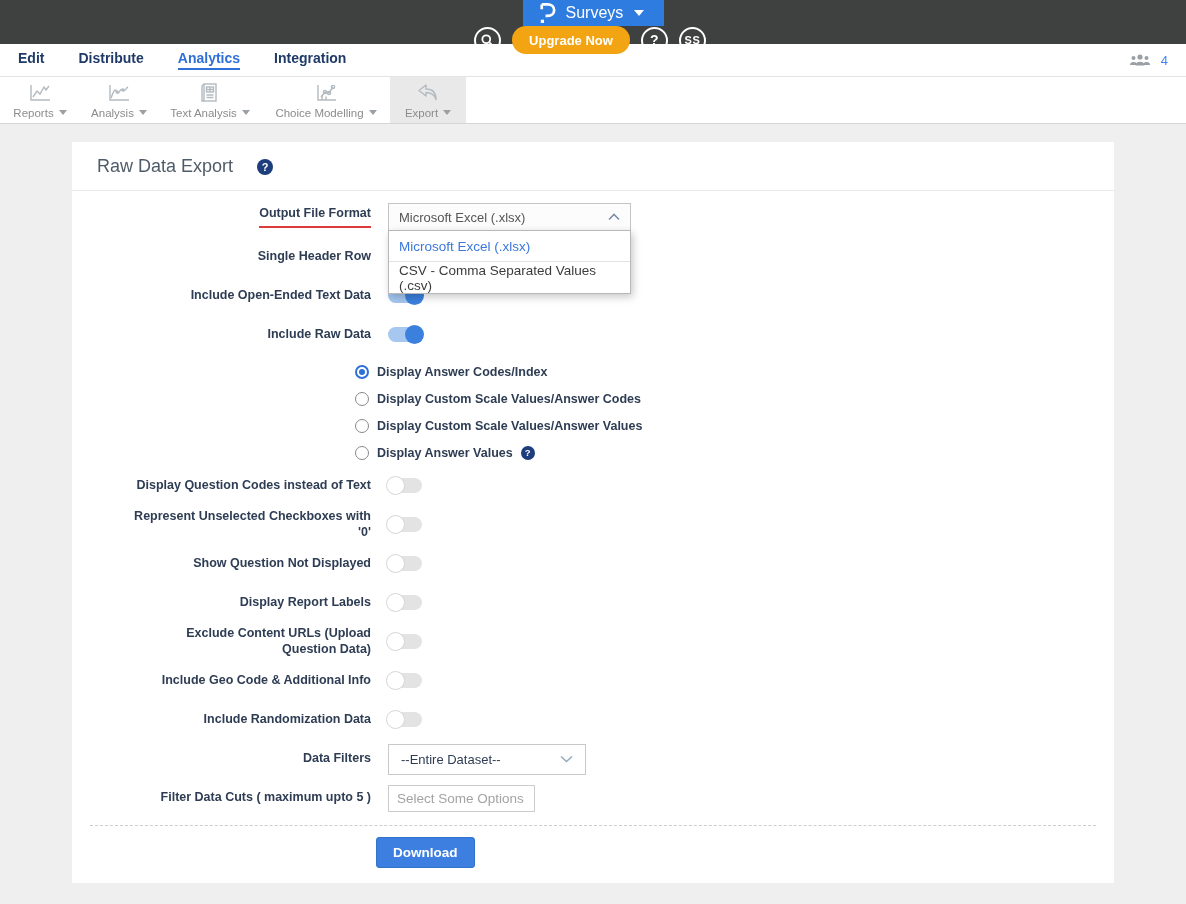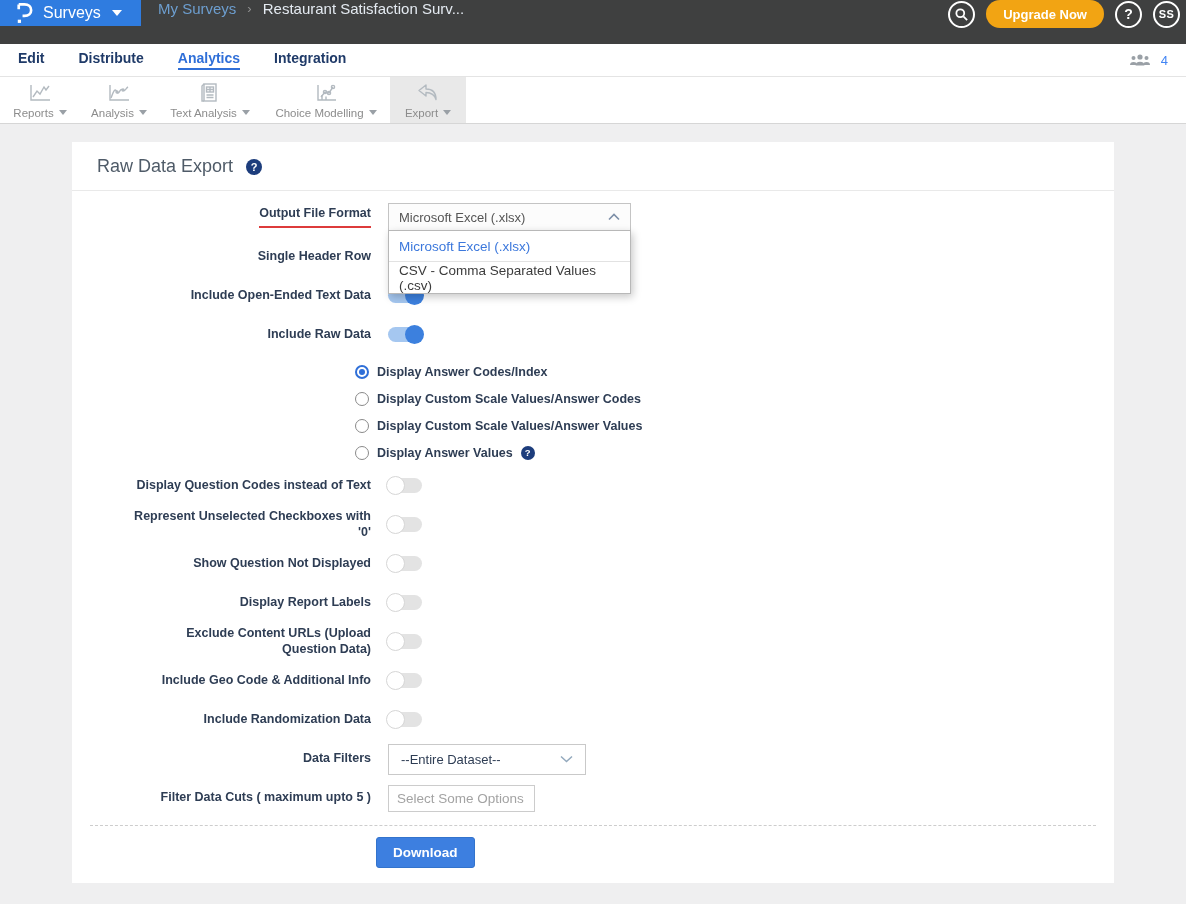--- a/index.html
+++ b/index.html
@@ -1,21 +1,21 @@
 <!DOCTYPE html>
 <html><head>
 <meta charset="utf-8">
 <style>
   * { margin:0; padding:0; box-sizing:border-box; }
   html,body { width:1186px; height:904px; }
   body { font-family:"Liberation Sans", sans-serif; background:#efeff0; overflow:hidden; }
   .page { width:1186px; height:904px; overflow:hidden; }
 
   
-  .topbar { height:44px; background:#3f4040; display:flex; align-items:flex-start; }
+  .topbar { height:44px; background:#3f4040; display:flex; align-items:center;flex-direction:column; }
   .logo-block { width:141px; background:#2f7ce0; display:flex; align-items:center; padding-left:13px; gap:9px; flex:none; }
   .product-label { color:#fff; font-size:16px; }
   .caret-down-w { width:0; height:0; border-left:5px solid transparent; border-right:5px solid transparent; border-top:6px solid #fff; margin-left:2px; }
   .breadcrumb { display:flex; align-items:center; gap:11px; padding-left:17px; flex:1; min-width:0; }
   .bc-parent { color:#6d9ecf; font-size:15px; cursor:pointer; }
   .bc-sep { color:#919191; font-size:13px; }
   .bc-current { color:#e4eaf1; font-size:15px; white-space:nowrap; }
   .topbar-right { display:flex; align-items:center; gap:11px; padding-right:6px; }
   .ring { width:27px; height:27px; border:2px solid #fff; border-radius:50%; display:flex; align-items:center; justify-content:center; color:#fff; cursor:pointer; flex:none; }
   .ring.q { font-size:14px; font-weight:bold; }
@@ -36,21 +36,21 @@
   .tool:nth-child(1){ width:80px; } .tool:nth-child(2){ width:78px; }
   .tool:nth-child(3){ width:104px; } .tool:nth-child(4){ width:128px; }
   .tool:nth-child(5){ width:76px; }
   .tool.active { background:#e9e9e9; }
   .tool-label { font-size:11.5px; color:#8c8c8c; display:flex; align-items:center; gap:5px; }
   .caret-down-g { width:0; height:0; border-left:4px solid transparent; border-right:4px solid transparent; border-top:5px solid #9aa0a6; }
   .tool svg { stroke:#b3bac0; fill:none; stroke-width:1.4; }
 
   
   .card { margin:18px 0 0 72px; width:1042px; background:#fff; }
-  .card-head { display:flex; align-items:center; gap:13px; padding:14px 0 13px 25px; border-bottom:1px solid #e9e9e9; }
+  .card-head { display:flex; align-items:center; gap:24px; padding:14px 0 13px 25px; border-bottom:1px solid #e9e9e9; }
   .card-title { font-size:18px; color:#4f5b68; font-weight:normal; }
   .help-badge { width:16px; height:16px; border-radius:50%; background:#1d3d7c; color:#fff; font-size:11px; font-weight:bold; display:flex; align-items:center; justify-content:center; cursor:pointer; flex:none; }
   .help-badge.sm { width:14px; height:14px; font-size:9.5px; }
 
   .form { padding:6px 0 0 25px; }
   .frow { display:flex; align-items:center; min-height:39px; }
   .frow.h40 { min-height:40px; }
   .flabel { width:241px; text-align:right; font-size:12.5px; font-weight:bold; color:#2e3d54; line-height:1.25; flex:none;margin-left:33px; }
   .red-underline { display:inline-block; border-bottom:2px solid #dd3b3b; padding-bottom:5px; }
   .fctrl { margin-left:17px; display:flex; align-items:center; }
@@ -95,25 +95,20 @@
 <div class="page">
 
   <div class="topbar">
     <div class="logo-block">
       <svg width="21" height="26" viewBox="0 0 22 26">
         <path d="M6 4 V9 M6 4 H12 C16.5 4 19 6.5 19 10 C19 13.5 16.5 16 12 16 L10 16" stroke="#fff" stroke-width="2.8" fill="none"></path>
         <rect x="5" y="20" width="3.4" height="3.4" fill="#fff"></rect>
       </svg>
       <span class="product-label">Surveys</span>
       <span class="caret-down-w"></span>
-    </div>
-    <div class="breadcrumb">
-      <span class="bc-parent">My Surveys</span>
-      <span class="bc-sep">›</span>
-      <span class="bc-current">Restaurant Satisfaction Surv...</span>
     </div>
     <div class="topbar-right">
       <span class="ring">
         <svg width="15" height="15" viewBox="0 0 16 16">
           <circle cx="6.7" cy="6.7" r="4.2" stroke="#fff" stroke-width="1.9" fill="none"></circle>
           <line x1="10" y1="10" x2="14" y2="14" stroke="#fff" stroke-width="1.9"></line>
         </svg>
       </span>
       <button class="upgrade-btn">Upgrade Now</button>
       <span class="ring q">?</span>

